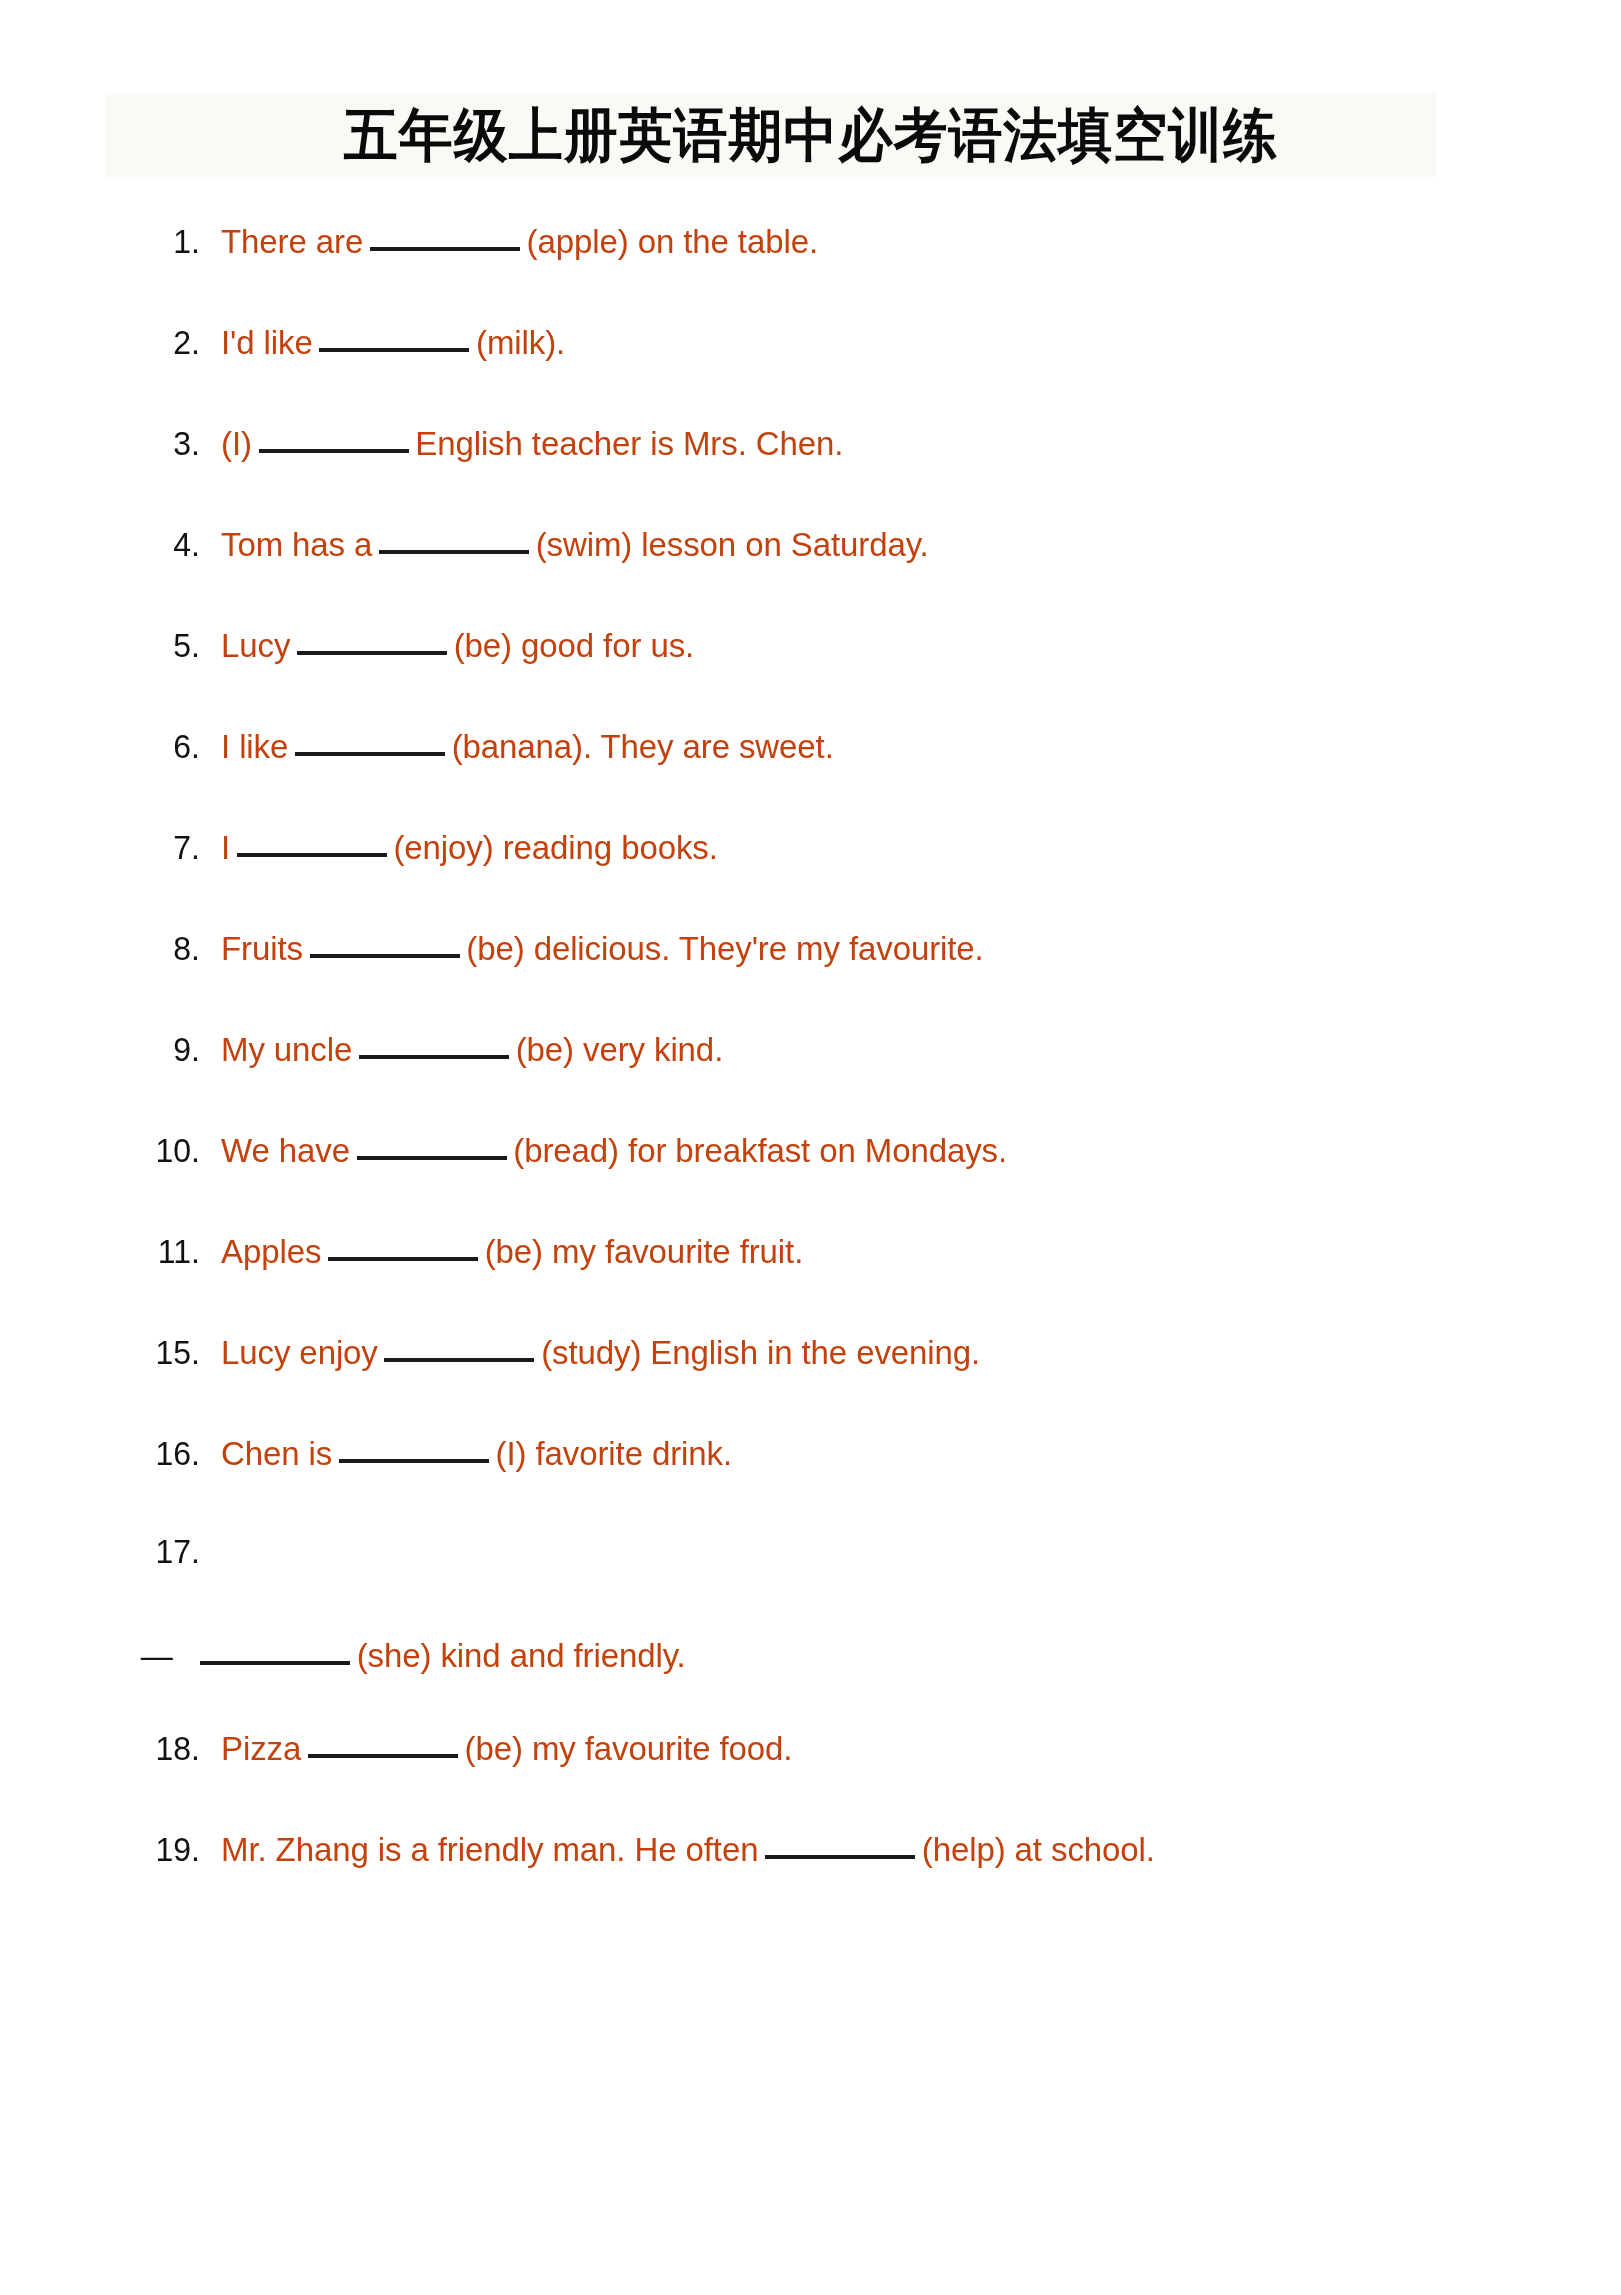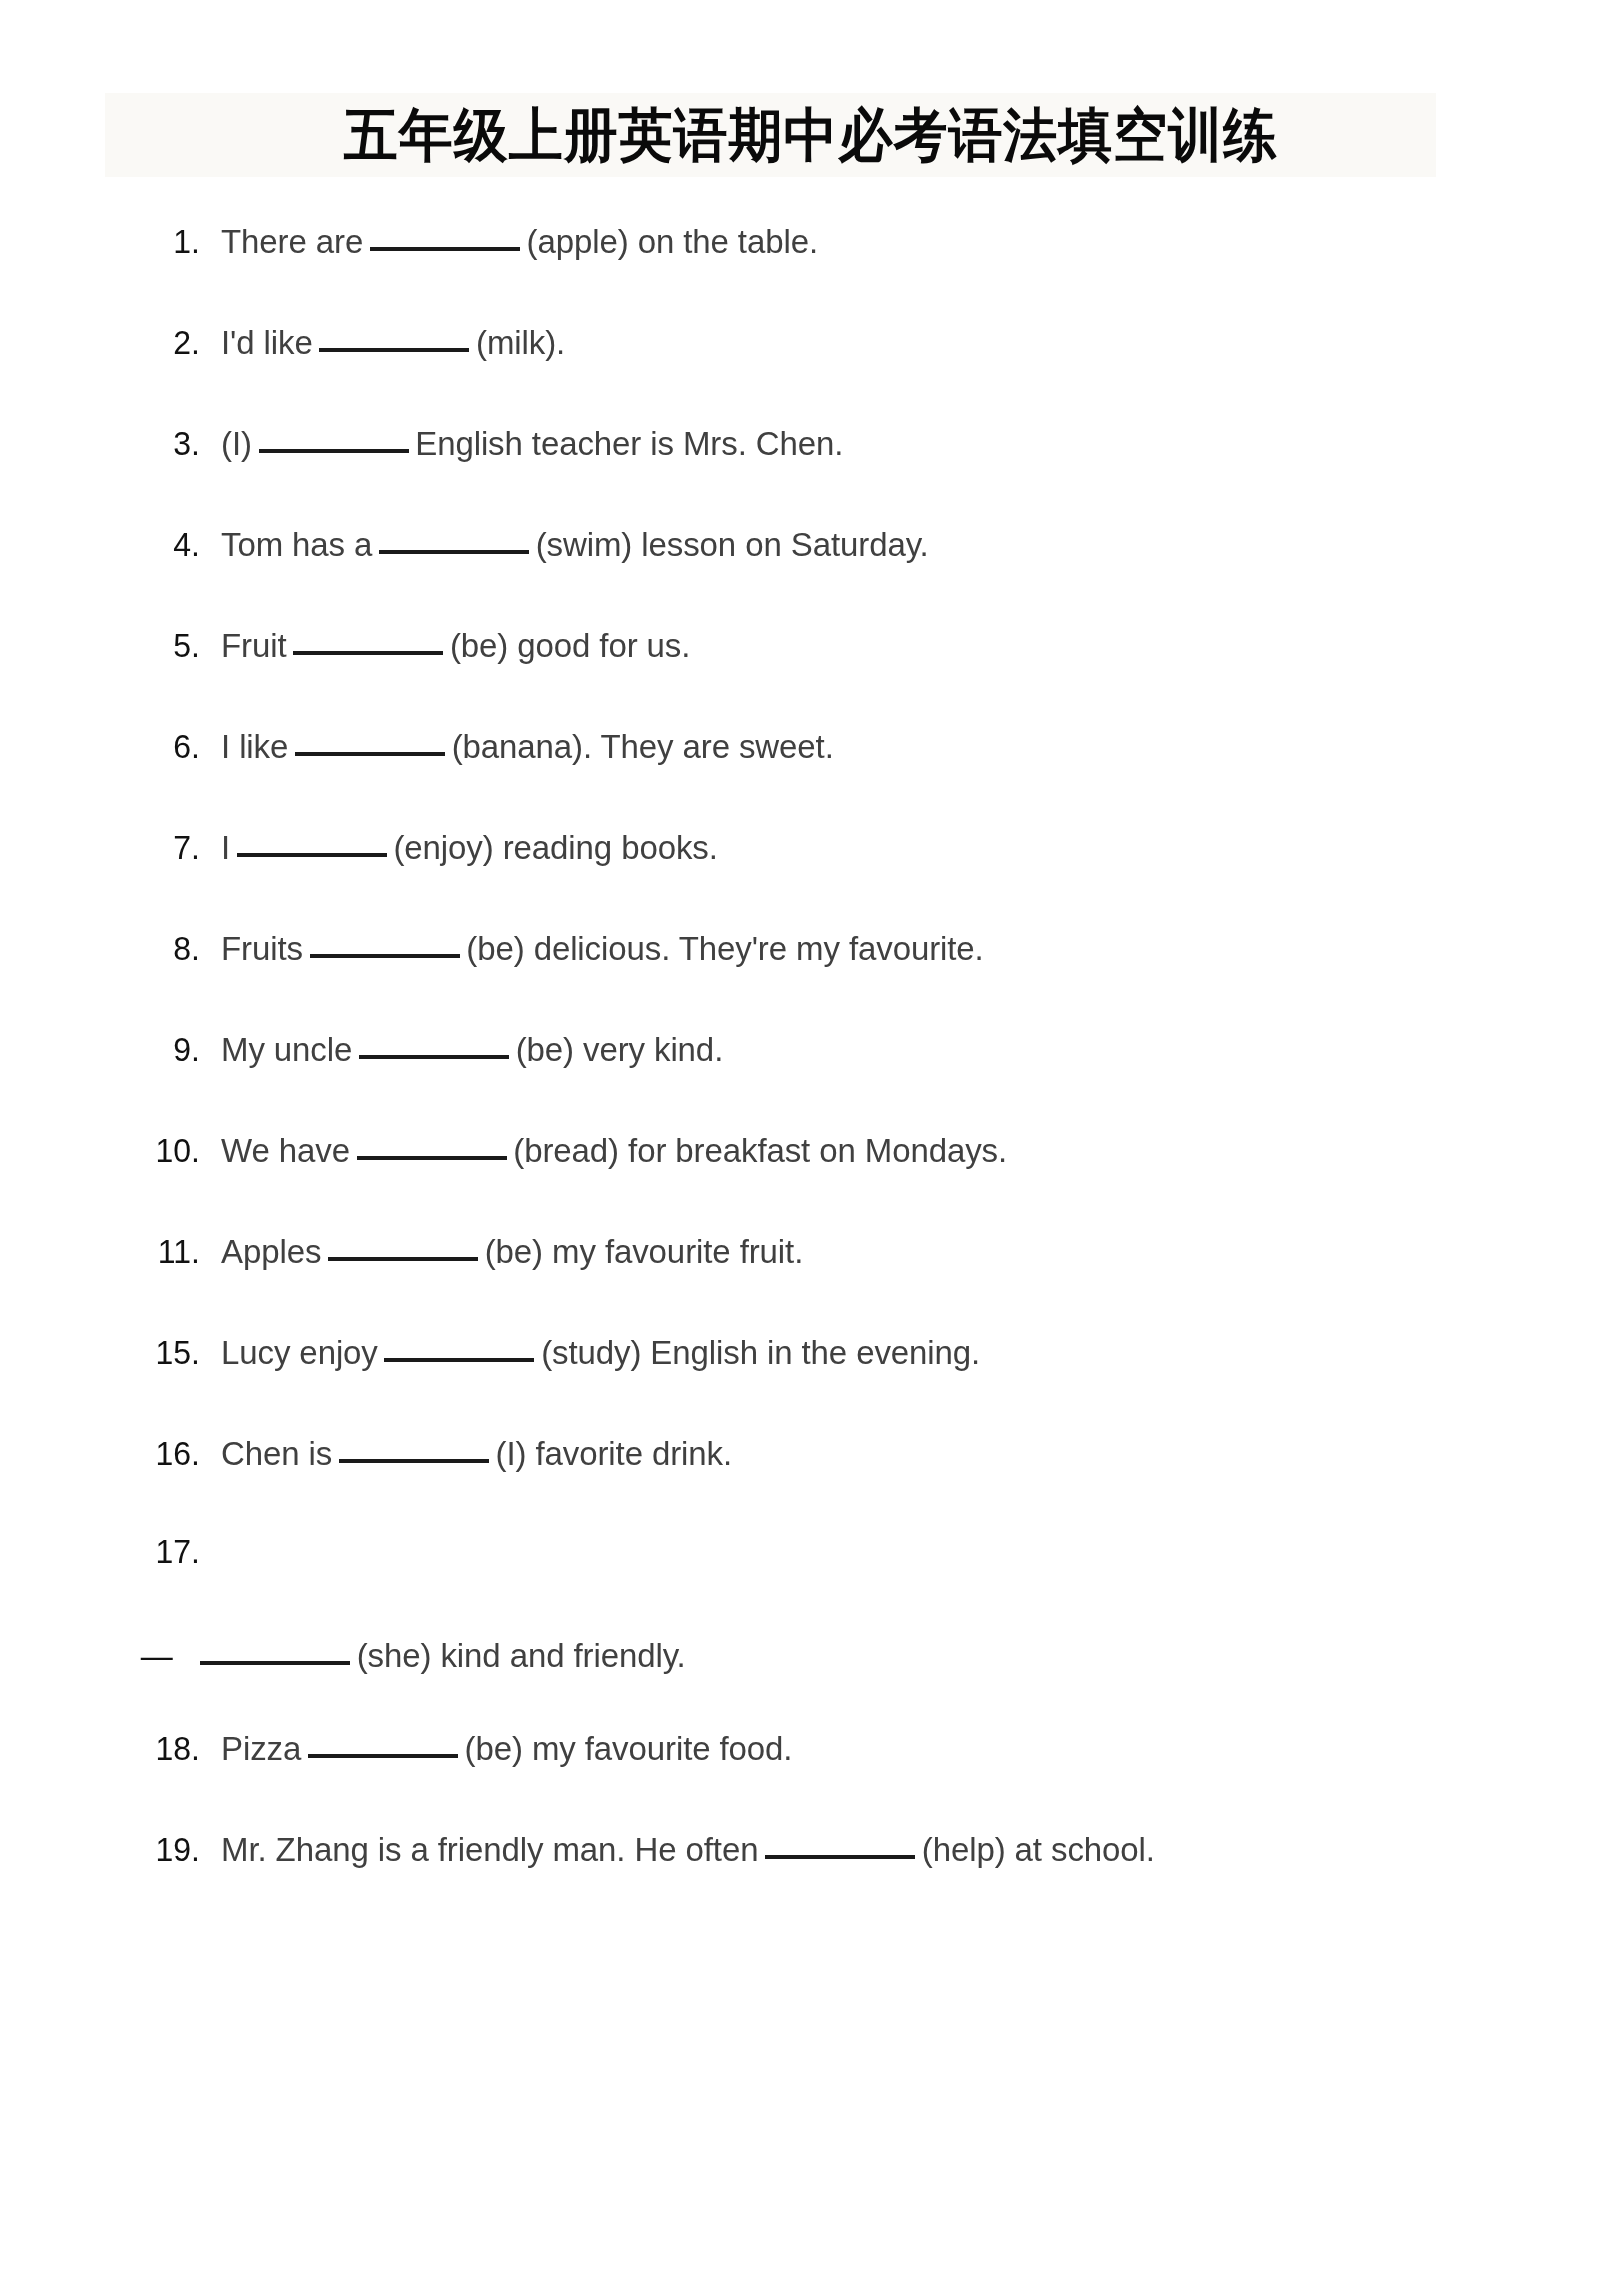--- a/index.html
+++ b/index.html
@@ -79,21 +79,21 @@
     letter-spacing: 0px;
     transform: scaleX(0.97);
     transform-origin: 100% 50%;
   }
 
   .qbody {
     flex: 1 1 auto;
     padding-left: 21px;
     font-size: 33px;
     line-height: 1.22;
-    color: #404040;
+    color: #c2410c;
     letter-spacing: -0.1px;
     white-space: nowrap;
   }
 
   .qbody .seg {
     white-space: pre;
   }
 
   
   .blank {
@@ -137,21 +137,21 @@
       <div class="qrow">
         <div class="qnum">3.</div>
         <div class="qbody"><span class="seg">(I)</span><span class="blank"></span><span class="seg">English teacher is Mrs. Chen.</span></div>
       </div>
       <div class="qrow">
         <div class="qnum">4.</div>
         <div class="qbody"><span class="seg">Tom has a</span><span class="blank"></span><span class="seg">(swim) lesson on Saturday.</span></div>
       </div>
       <div class="qrow">
         <div class="qnum">5.</div>
-        <div class="qbody"><span class="seg">Fruit</span><span class="blank"></span><span class="seg">(be) good for us.</span></div>
+        <div class="qbody"><span class="seg">Lucy</span><span class="blank"></span><span class="seg">(be) good for us.</span></div>
       </div>
       <div class="qrow">
         <div class="qnum">6.</div>
         <div class="qbody"><span class="seg">I like</span><span class="blank"></span><span class="seg">(banana). They are sweet.</span></div>
       </div>
       <div class="qrow">
         <div class="qnum">7.</div>
         <div class="qbody"><span class="seg">I</span><span class="blank"></span><span class="seg">(enjoy) reading books.</span></div>
       </div>
       <div class="qrow">

